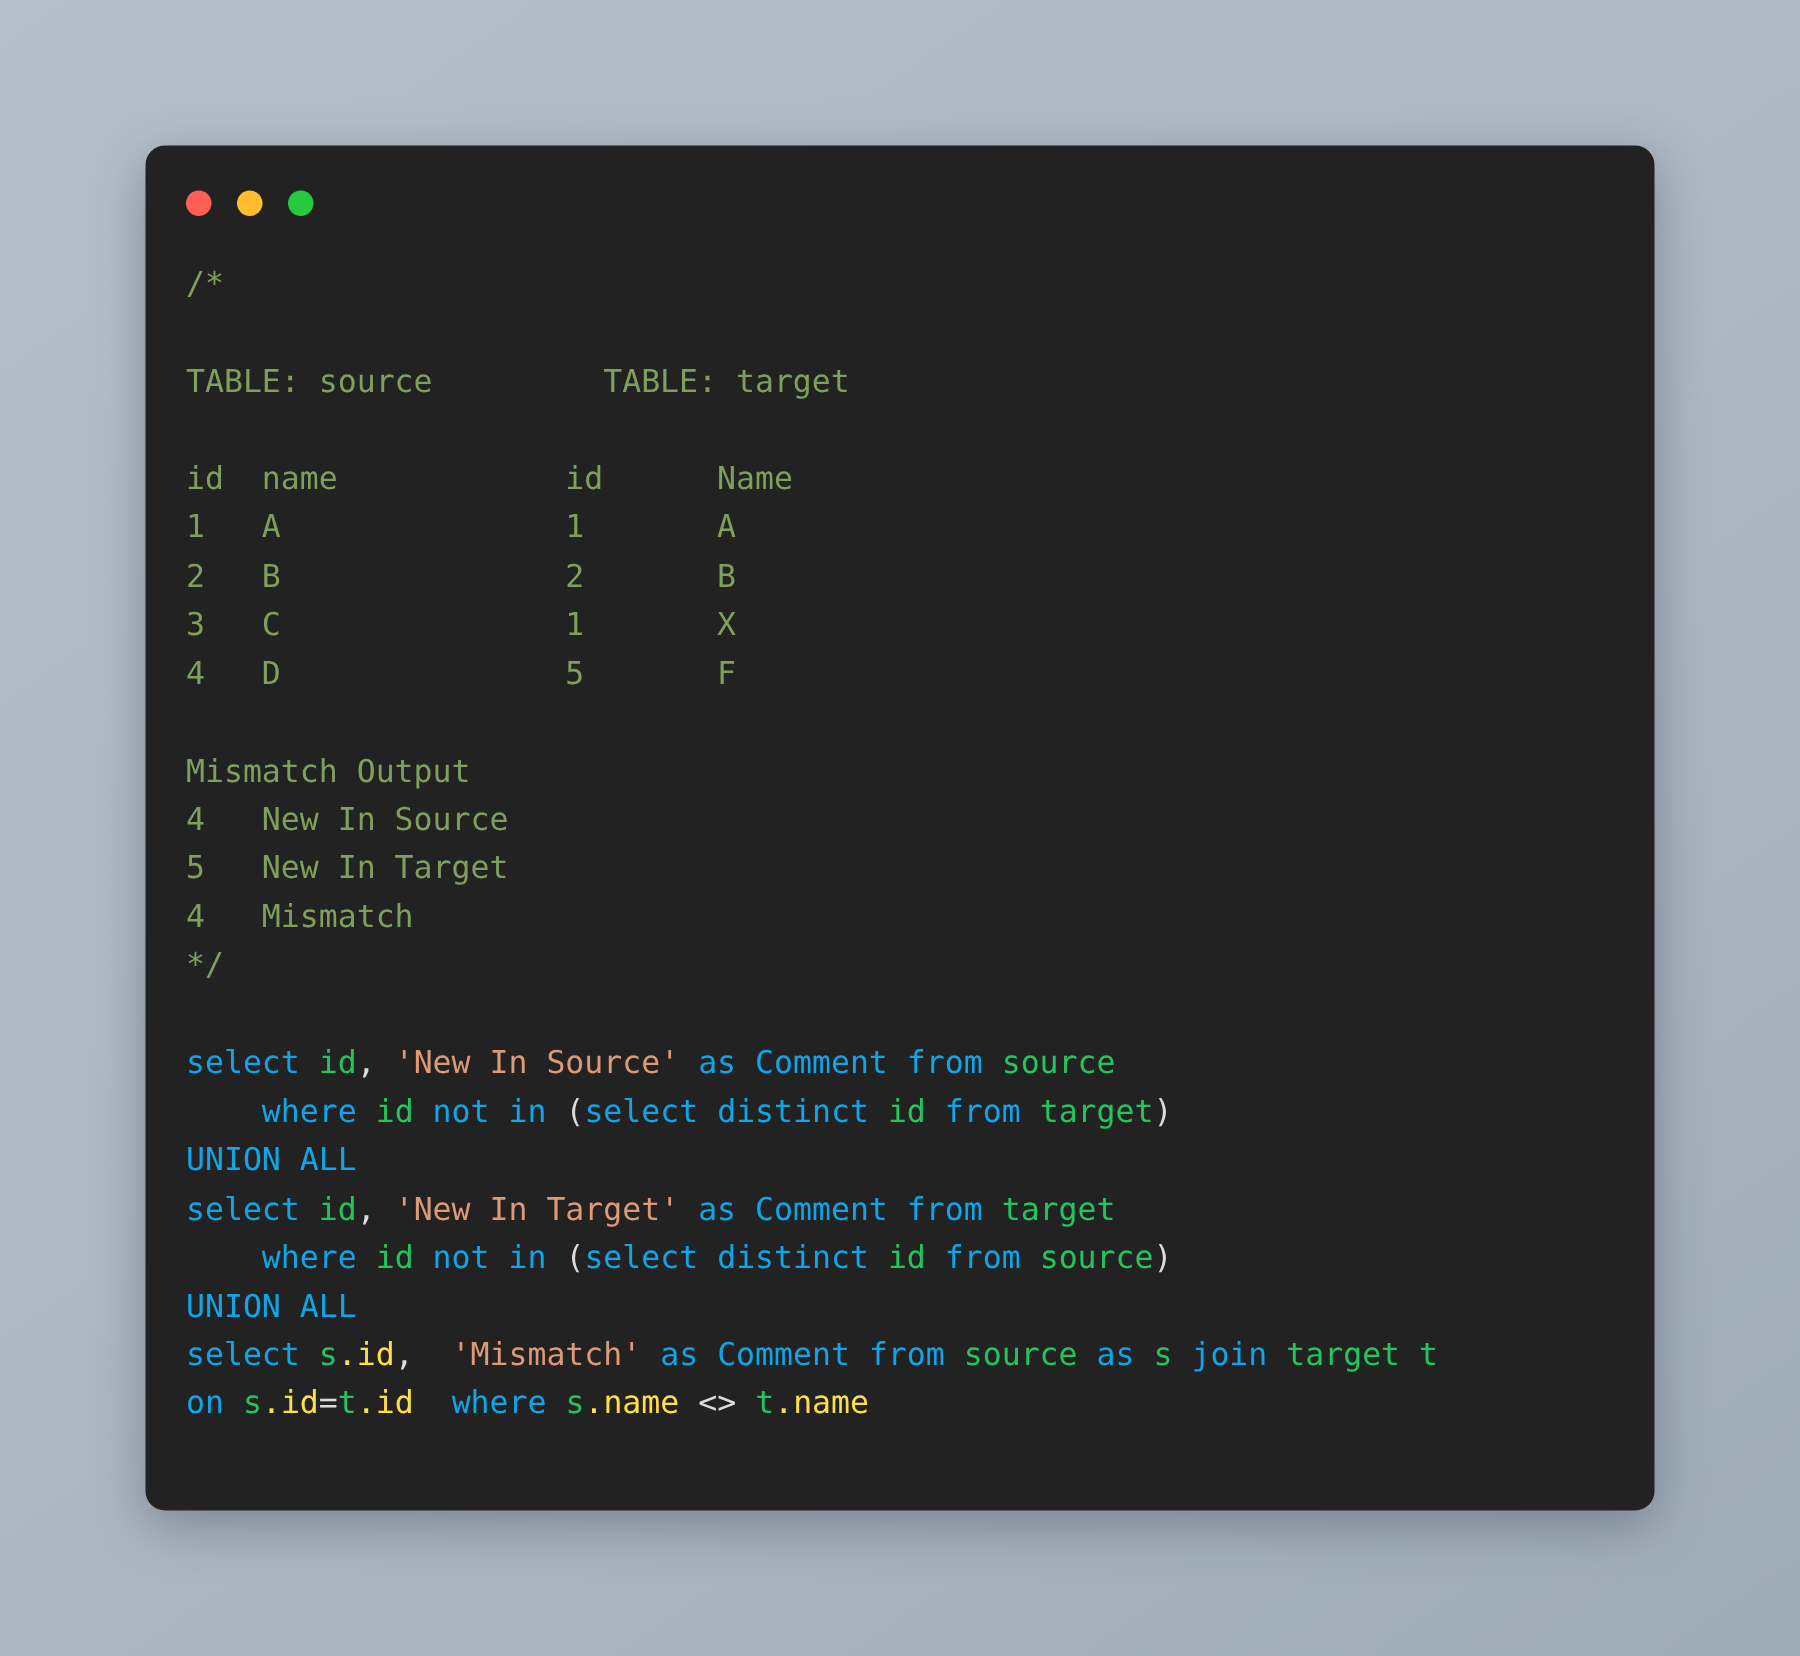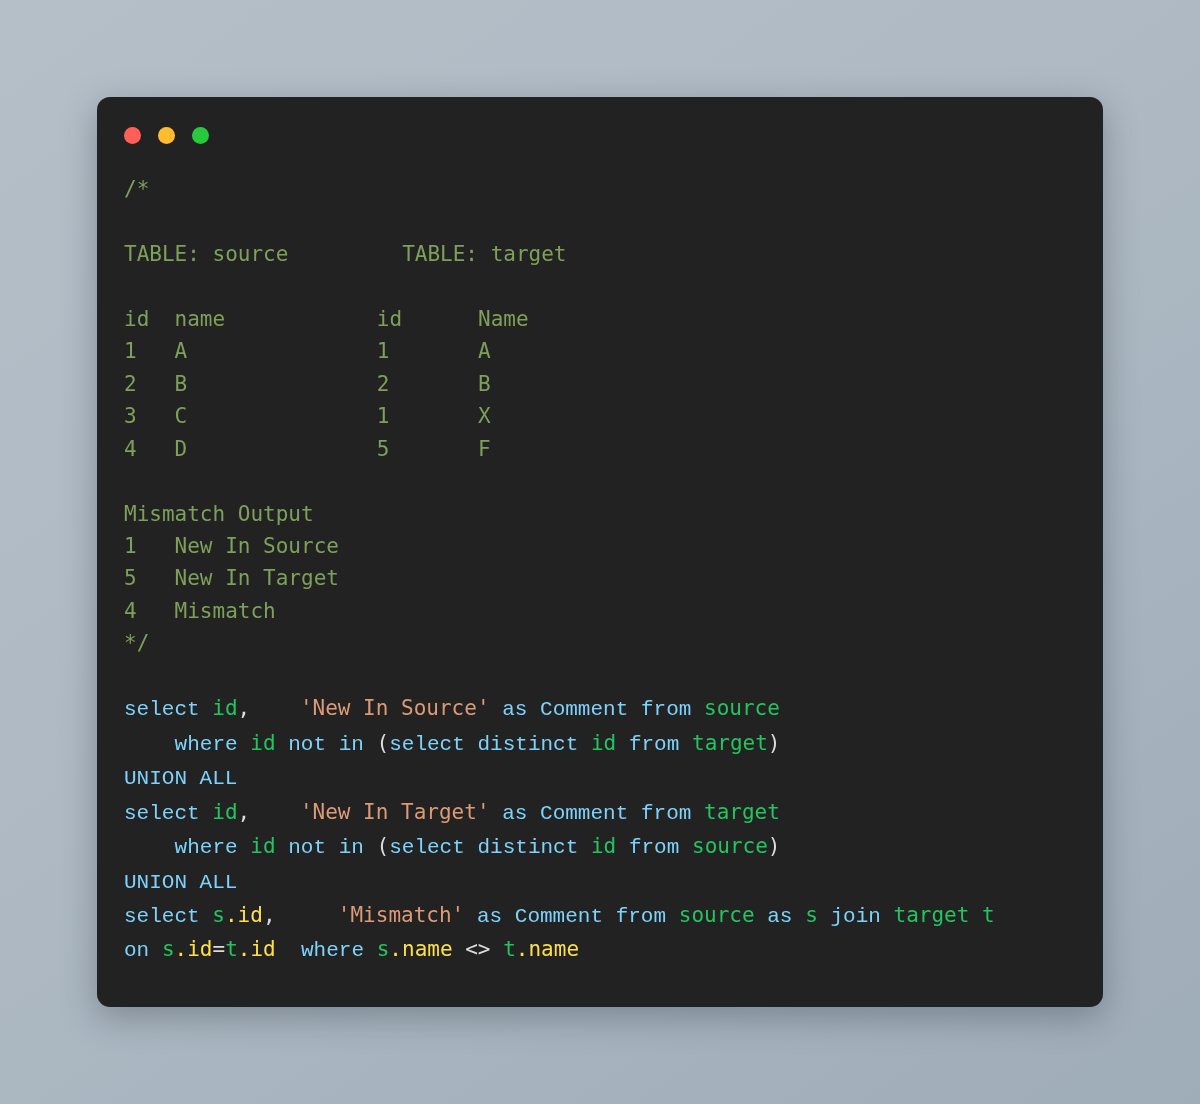--- a/index.html
+++ b/index.html
@@ -67,22 +67,22 @@
   .code-line {
     font-family: "DejaVu Sans Mono", monospace;
     font-size: 21px;
     line-height: 32.45px;
     white-space: pre;
     color: #d6d6d6;
     letter-spacing: 0px;
   }
 
   .tok-comment { color: #7fa05a; }
-  .tok-keyword { color: #7dd3fc; font-family: Liberation Mono, monospace; }
-  .tok-string  { color: #dd9a77; margin-left: 37px; }
+  .tok-keyword { color: #0ea5e9; }
+  .tok-string  { color: #dd9a77; }
   .tok-ident   { color: #22c55e; }
   .tok-prop    { color: #fde047; }
   .tok-punct   { color: #dcdcdc; }
 </style>
 </head>
 <body>
 
 <div class="stage">
 
   <div class="code-window">
@@ -98,21 +98,21 @@
         <div class="code-line">&nbsp;</div>
         <div class="code-line"><span class="tok-comment">TABLE: source         TABLE: target</span></div>
         <div class="code-line">&nbsp;</div>
         <div class="code-line"><span class="tok-comment">id  name            id      Name</span></div>
         <div class="code-line"><span class="tok-comment">1   A               1       A</span></div>
         <div class="code-line"><span class="tok-comment">2   B               2       B</span></div>
         <div class="code-line"><span class="tok-comment">3   C               1       X</span></div>
         <div class="code-line"><span class="tok-comment">4   D               5       F</span></div>
         <div class="code-line">&nbsp;</div>
         <div class="code-line"><span class="tok-comment">Mismatch Output</span></div>
-        <div class="code-line"><span class="tok-comment">1   New In Source</span></div>
+        <div class="code-line"><span class="tok-comment">4   New In Source</span></div>
         <div class="code-line"><span class="tok-comment">5   New In Target</span></div>
         <div class="code-line"><span class="tok-comment">4   Mismatch</span></div>
         <div class="code-line"><span class="tok-comment">*/</span></div>
         <div class="code-line">&nbsp;</div>
         <div class="code-line"><span class="tok-keyword">select</span><span class="tok-punct"> </span><span class="tok-ident">id</span><span class="tok-punct">, </span><span class="tok-string">'New In Source'</span><span class="tok-punct"> </span><span class="tok-keyword">as</span><span class="tok-punct"> </span><span class="tok-keyword">Comment</span><span class="tok-punct"> </span><span class="tok-keyword">from</span><span class="tok-punct"> </span><span class="tok-ident">source</span></div>
         <div class="code-line"><span class="tok-punct">    </span><span class="tok-keyword">where</span><span class="tok-punct"> </span><span class="tok-ident">id</span><span class="tok-punct"> </span><span class="tok-keyword">not</span><span class="tok-punct"> </span><span class="tok-keyword">in</span><span class="tok-punct"> (</span><span class="tok-keyword">select</span><span class="tok-punct"> </span><span class="tok-keyword">distinct</span><span class="tok-punct"> </span><span class="tok-ident">id</span><span class="tok-punct"> </span><span class="tok-keyword">from</span><span class="tok-punct"> </span><span class="tok-ident">target</span><span class="tok-punct">)</span></div>
         <div class="code-line"><span class="tok-keyword">UNION ALL</span></div>
         <div class="code-line"><span class="tok-keyword">select</span><span class="tok-punct"> </span><span class="tok-ident">id</span><span class="tok-punct">, </span><span class="tok-string">'New In Target'</span><span class="tok-punct"> </span><span class="tok-keyword">as</span><span class="tok-punct"> </span><span class="tok-keyword">Comment</span><span class="tok-punct"> </span><span class="tok-keyword">from</span><span class="tok-punct"> </span><span class="tok-ident">target</span></div>
         <div class="code-line"><span class="tok-punct">    </span><span class="tok-keyword">where</span><span class="tok-punct"> </span><span class="tok-ident">id</span><span class="tok-punct"> </span><span class="tok-keyword">not</span><span class="tok-punct"> </span><span class="tok-keyword">in</span><span class="tok-punct"> (</span><span class="tok-keyword">select</span><span class="tok-punct"> </span><span class="tok-keyword">distinct</span><span class="tok-punct"> </span><span class="tok-ident">id</span><span class="tok-punct"> </span><span class="tok-keyword">from</span><span class="tok-punct"> </span><span class="tok-ident">source</span><span class="tok-punct">)</span></div>
         <div class="code-line"><span class="tok-keyword">UNION ALL</span></div>

